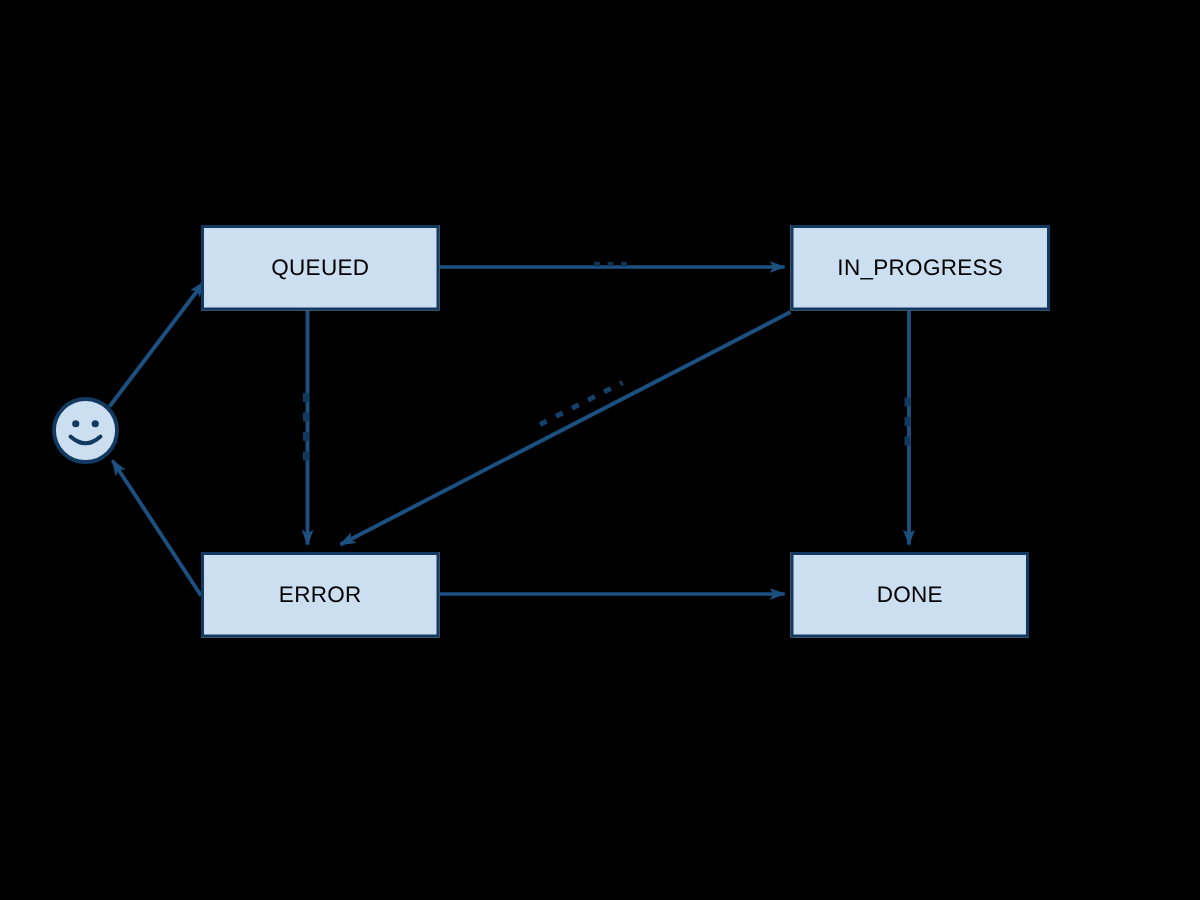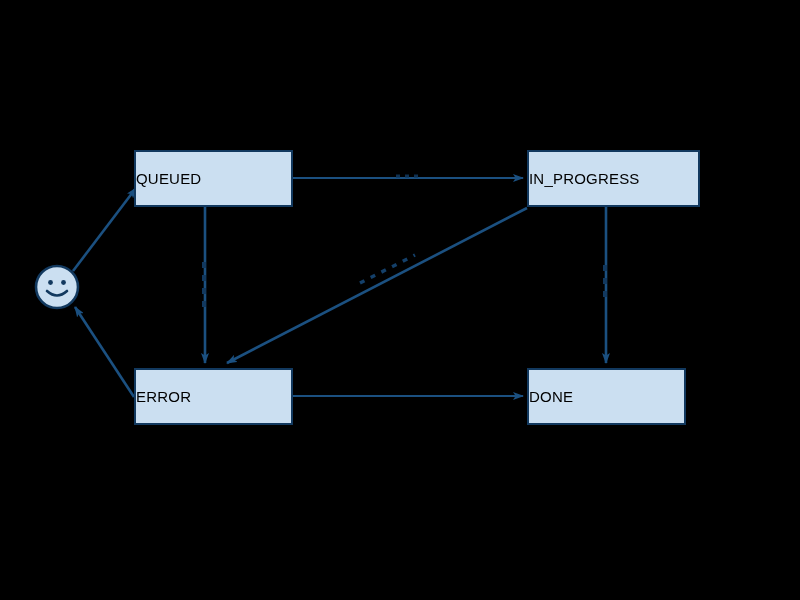--- a/index.html
+++ b/index.html
@@ -27,21 +27,21 @@
     width: 800px;
     height: 600px;
   }
   .state-node {
     position: absolute;
     box-sizing: border-box;
     background: #cbdff1;
     border: 2px solid #12395f;
     display: flex;
     align-items: center;
-    justify-content: flex-start;
+    justify-content: center;
   }
   .state-node-label {
     color: #000000;
     font-family: "Liberation Sans", sans-serif;
     font-size: 15px;
     font-weight: 400;
     letter-spacing: 0.2px;
     white-space: nowrap;
     line-height: 1;
   }

